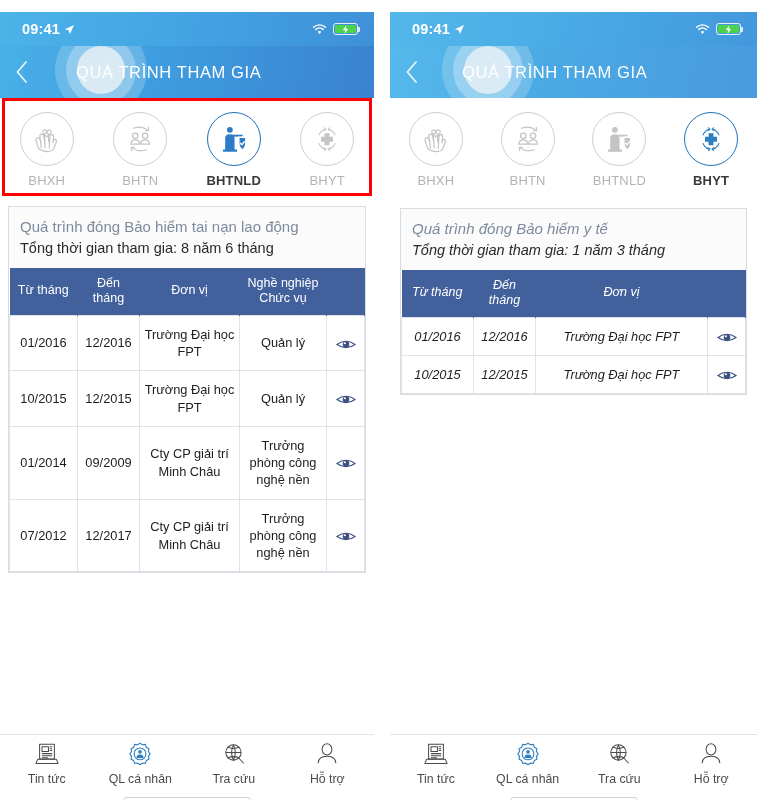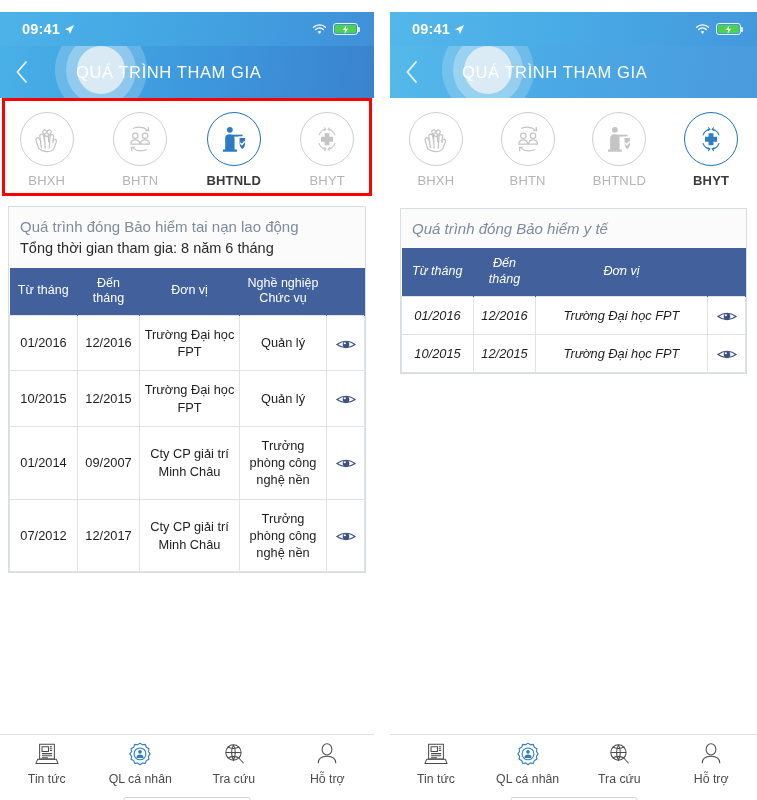--- a/index.html
+++ b/index.html
@@ -324,21 +324,21 @@
             <td class="eye-cell">
               <svg class="eye" viewBox="0 0 22 14">
                 <path d="M1 7 Q11 0 21 7 Q11 14 1 7 Z" fill="none" stroke="#3c4f82" stroke-width="1.2"></path>
                 <circle cx="11" cy="7" r="3.6" fill="#3c4f82"></circle>
                 <circle cx="9.7" cy="5.6" r="1.2" fill="#ffffff"></circle>
               </svg>
             </td>
           </tr>
           <tr>
             <td>01/2014</td>
-            <td>09/2007</td>
+            <td>09/2009</td>
             <td>Cty CP giải trí Minh Châu</td>
             <td>Trưởng phòng công nghệ nền</td>
             <td class="eye-cell">
               <svg class="eye" viewBox="0 0 22 14">
                 <path d="M1 7 Q11 0 21 7 Q11 14 1 7 Z" fill="none" stroke="#3c4f82" stroke-width="1.2"></path>
                 <circle cx="11" cy="7" r="3.6" fill="#3c4f82"></circle>
                 <circle cx="9.7" cy="5.6" r="1.2" fill="#ffffff"></circle>
               </svg>
             </td>
           </tr>
@@ -510,20 +510,21 @@
             </svg>
           </div>
           <div class="cat-label">BHYT</div>
         </div>
       </div>
     </div>
 
     <div class="card">
       <div class="card-head">
         <div class="card-title">Quá trình đóng Bảo hiểm y tế</div>
+        <div class="card-sub">Tổng thời gian tham gia: 1 năm 3 tháng</div>
       </div>
       <table class="proc">
         <colgroup>
             <col class="c1">
             <col class="c2">
             <col class="c3">
             <col class="c5">
           </colgroup>
         <thead>
           <tr>

